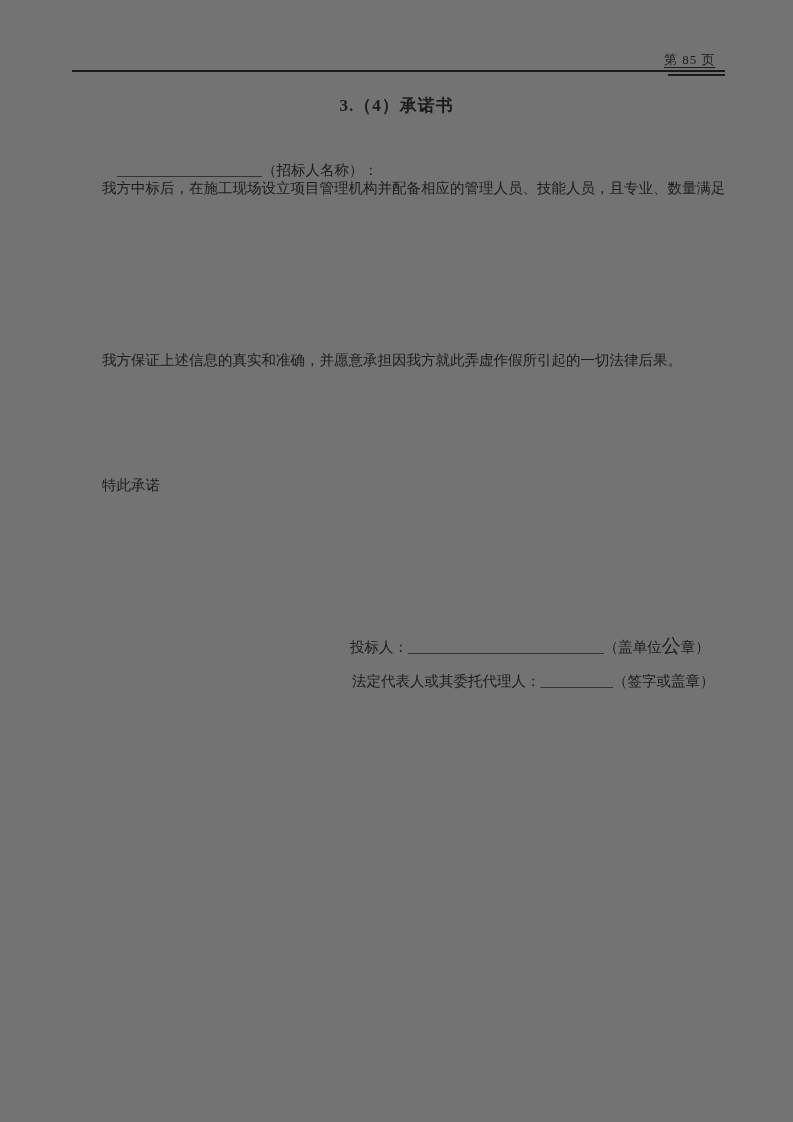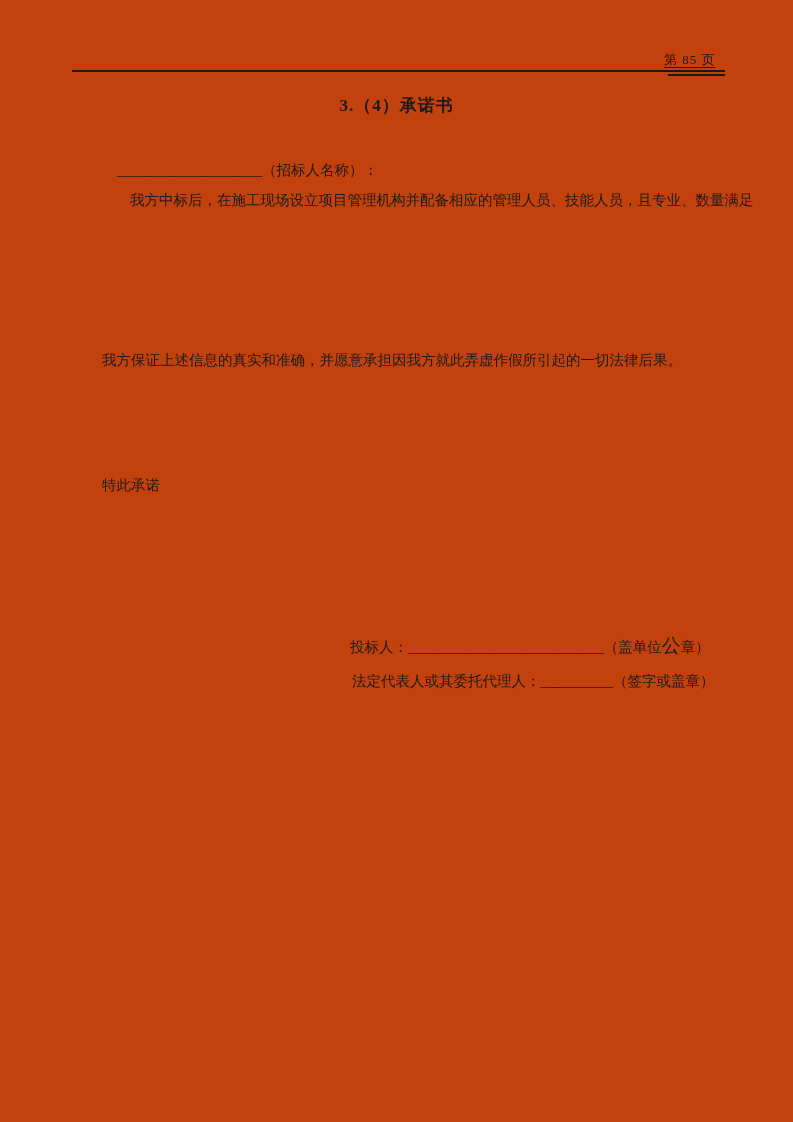--- a/index.html
+++ b/index.html
@@ -6,21 +6,21 @@
   html, body { background: #ffffff; }
   body {
     width: 793px; height: 1122px;
     font-family: "Liberation Serif", "DejaVu Serif", serif;
     color: #1c1c1c;
     position: relative;
     overflow: hidden;
   }
   .page {
     position: absolute; inset: 0;
-    background: #c2410c;
+    background: #737373;
   }
   
   .pagenum {
     position: absolute;
     top: 51px; left: 664px;
     font-size: 13px;
     letter-spacing: 1px;
     text-decoration: underline;
     text-underline-offset: 3px;
     white-space: nowrap;
@@ -49,21 +49,21 @@
   
   .bodyline {
     position: absolute;
     left: 72px; width: 660px;
     font-size: 14.5px;
     line-height: 25px;
     white-space: nowrap;
   }
   .indent { padding-left: 30px; }
   .salutation { top: 158px; padding-left: 45px; }
-  .p1 { top: 188px; margin-left: 28px; }
+  .p1 { top: 176px; }
   .p2 { top: 248px; }
   .p3 { top: 348px; }
   .closing { top: 473px; padding-left: 30px; }
   .blank { letter-spacing: 0; }
   
   .sigline {
     position: absolute;
     font-size: 14.5px;
     line-height: 25px;
     white-space: nowrap;

